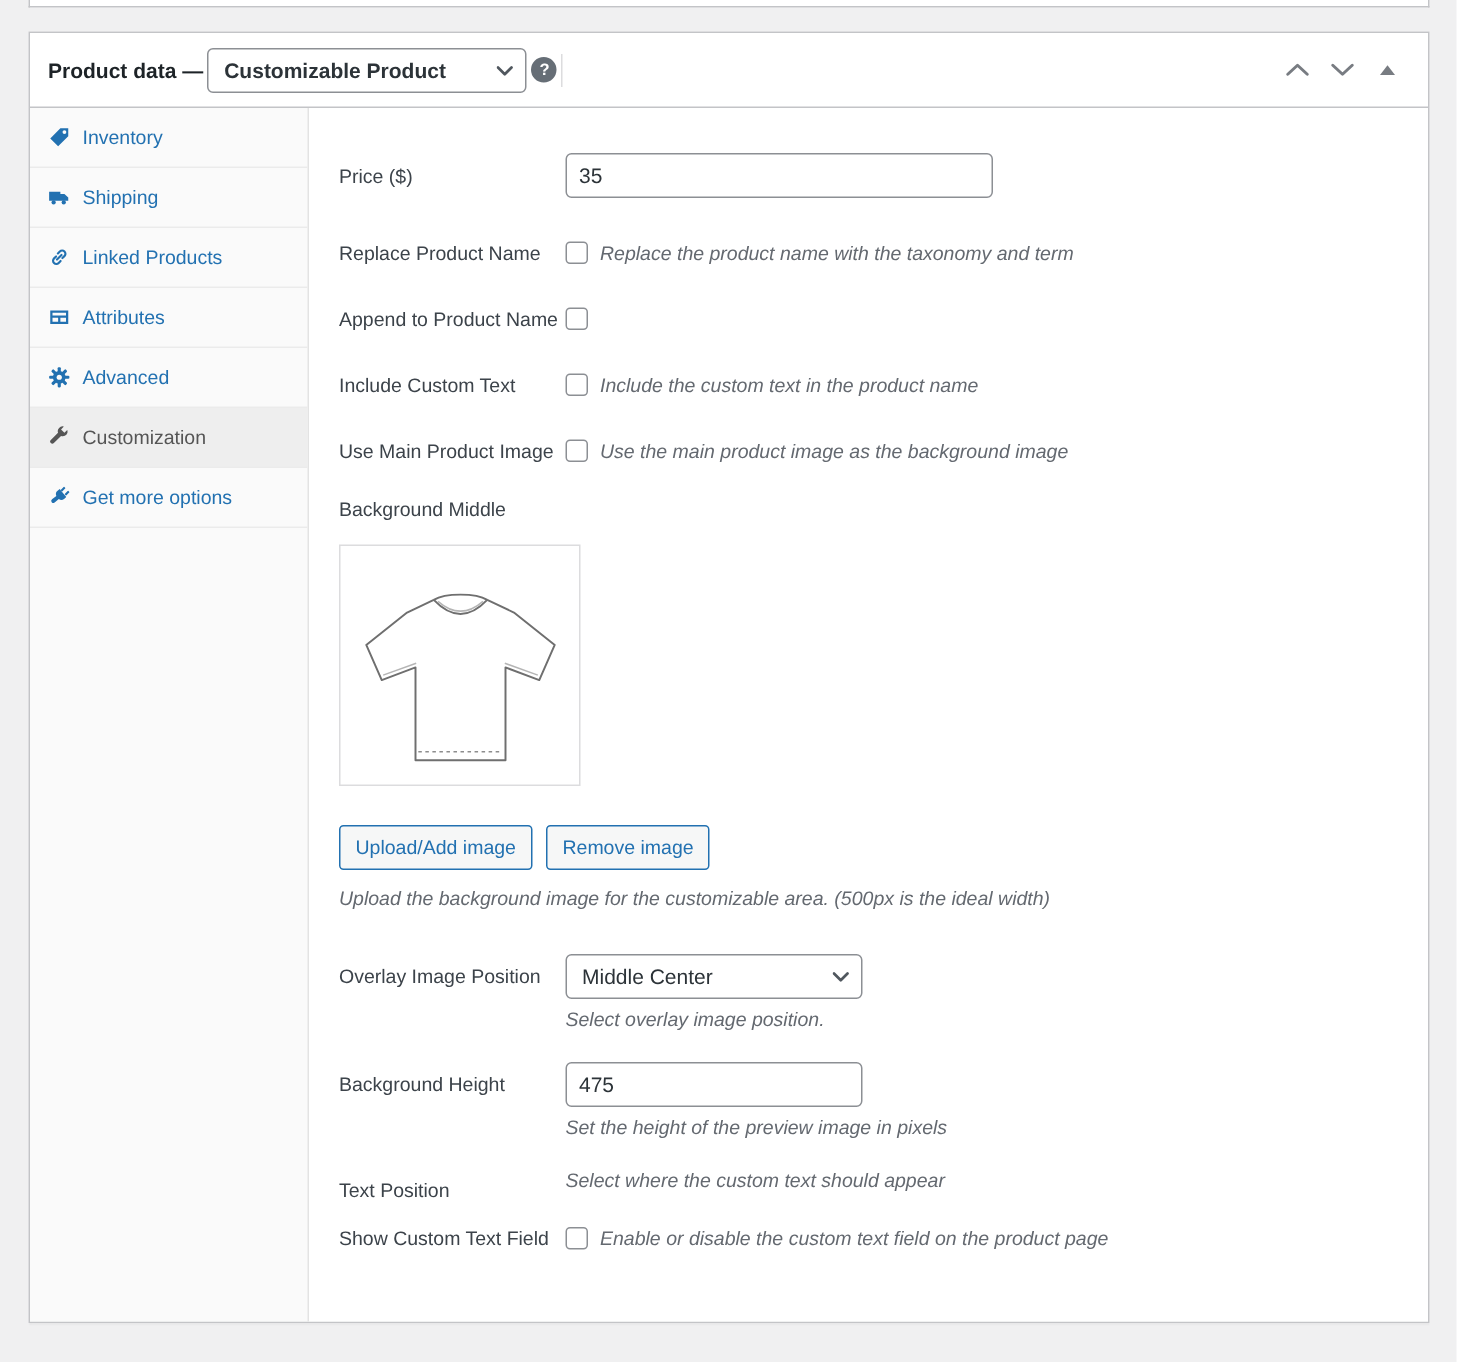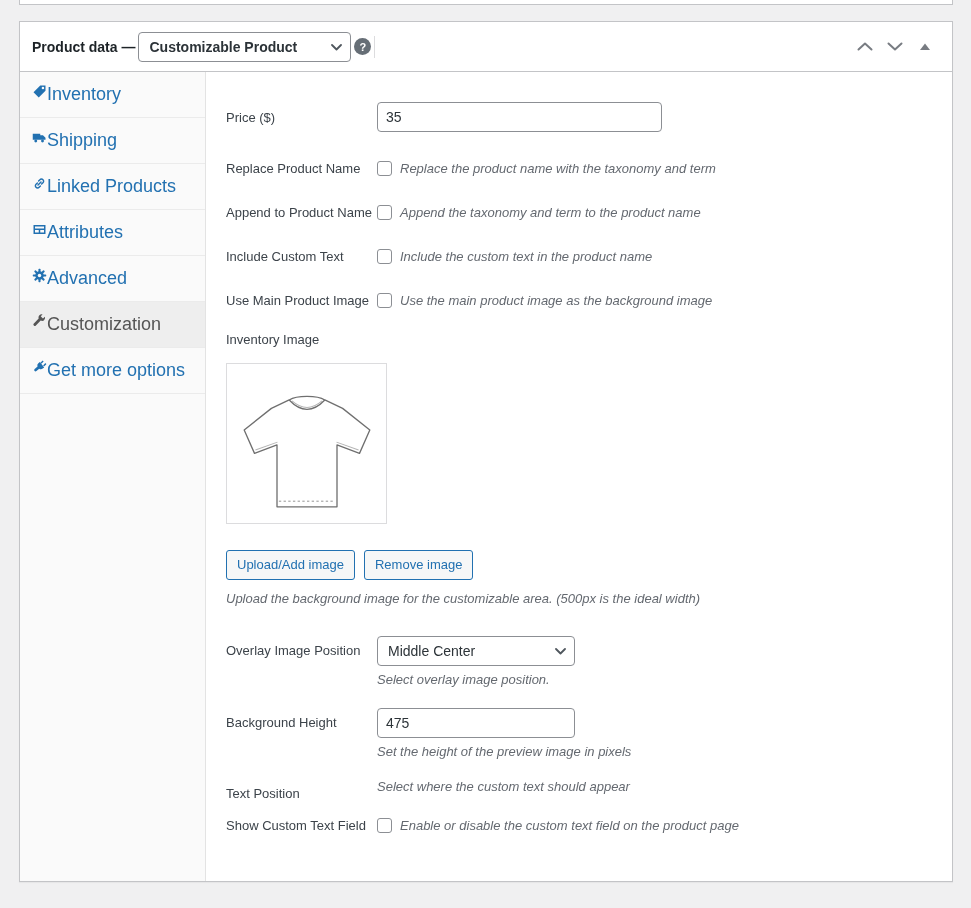--- a/index.html
+++ b/index.html
@@ -78,26 +78,26 @@
 
   
   .postbox-content { flex: 1; display: flex; min-height: 0; }
   .wc-tabs {
     list-style: none;
     width: 186px; flex: 0 0 186px;
     background: #fafafa;
     border-right: 1px solid #e3e3e3;
   }
   .wc-tabs li {
-    display: flex; align-items: flex-start; 
+    display: flex; align-items: flex-start; gap: 8px;
     padding: 12px 12px;
     border-bottom: 1px solid #ebebeb;
     color: #2271b1;
     cursor: pointer;
-    font-size: 18px;
+    font-size: 13px;
   }
   .wc-tabs li .tab-icon { width: 15px; height: 15px; flex: 0 0 15px; display: inline-flex; }
   .wc-tabs li .tab-icon svg { width: 15px; height: 15px; }
   .wc-tabs li.active { background: #eee; color: #555; }
 
   
   .panel { flex: 1; padding: 16px 18px 0 10px; background: #fff; min-width: 0; }
   .ff { display: flex; align-items: center; padding-left: 10px; }
   .ff.top { align-items: flex-start; }
   .ff > label { flex: 0 0 151px; color: #3c434a; padding-top: 0; }
@@ -282,37 +282,36 @@
 
         <div class="ff row-check">
           <label>Replace Product Name</label>
           <input type="checkbox" style="">
           <span class="desc">Replace the product name with the taxonomy and term</span>
         </div>
 
         <div class="ff row-check">
           <label>Append to Product Name</label>
           <input type="checkbox" style="">
-          <span class="desc">Append the taxonomy and term to the product name</span>
         </div>
 
         <div class="ff row-check">
           <label>Include Custom Text</label>
           <input type="checkbox" style="">
           <span class="desc">Include the custom text in the product name</span>
         </div>
 
         <div class="ff row-check">
           <label>Use Main Product Image</label>
           <input type="checkbox" style="">
           <span class="desc">Use the main product image as the background image</span>
         </div>
 
         <div class="ff row-bg-label">
-          <label>Inventory Image</label>
+          <label>Background Middle</label>
         </div>
 
         <div class="thumb">
           <svg viewBox="0 0 160 160">
             <path d="M61 33 C69 28 91 28 99 33 L118 42 L147 65 L136 90 L112 81 L112 147 L48 147 L48 81 L24 90 L13 65 L42 42 Z" fill="#ffffff" stroke="#6f6f6f" stroke-width="1.4" stroke-linejoin="round"></path>
             <path d="M61 33 Q80 53 99 33" fill="none" stroke="#6f6f6f" stroke-width="1.4"></path>
             <path d="M64 34 Q80 48 96 34" fill="none" stroke="#b5b5b5" stroke-width="1.1"></path>
             <path d="M25 86.5 L48.5 78" fill="none" stroke="#b5b5b5" stroke-width="1.1"></path>
             <path d="M135 86.5 L111.5 78" fill="none" stroke="#b5b5b5" stroke-width="1.1"></path>
             <path d="M50 141 H110" fill="none" stroke="#8d8d8d" stroke-width="1" stroke-dasharray="2.5 2.5"></path>

